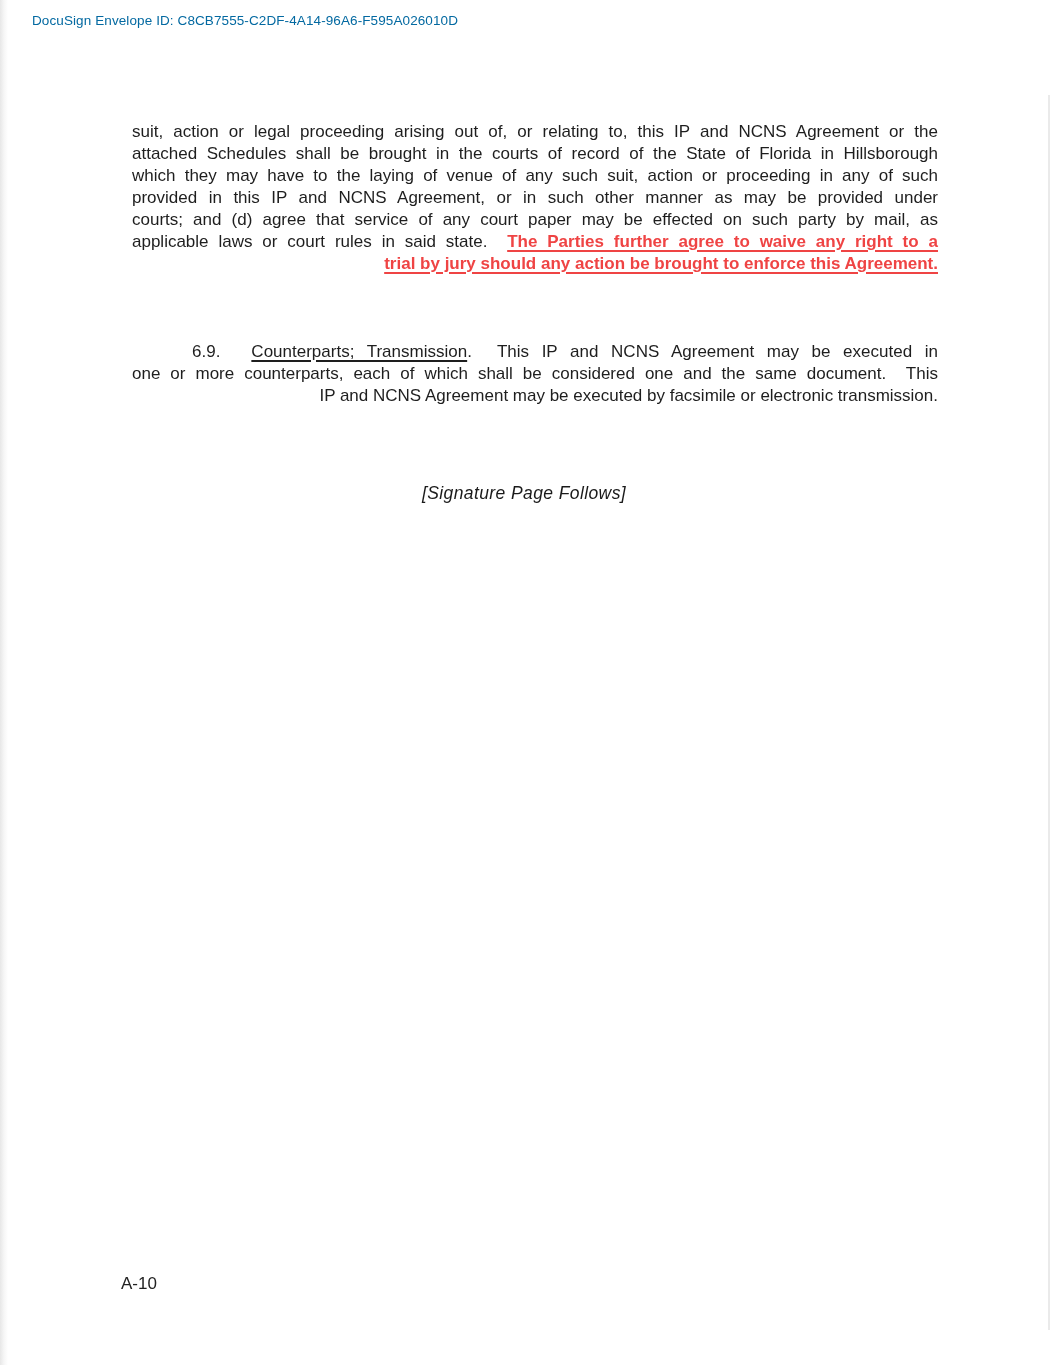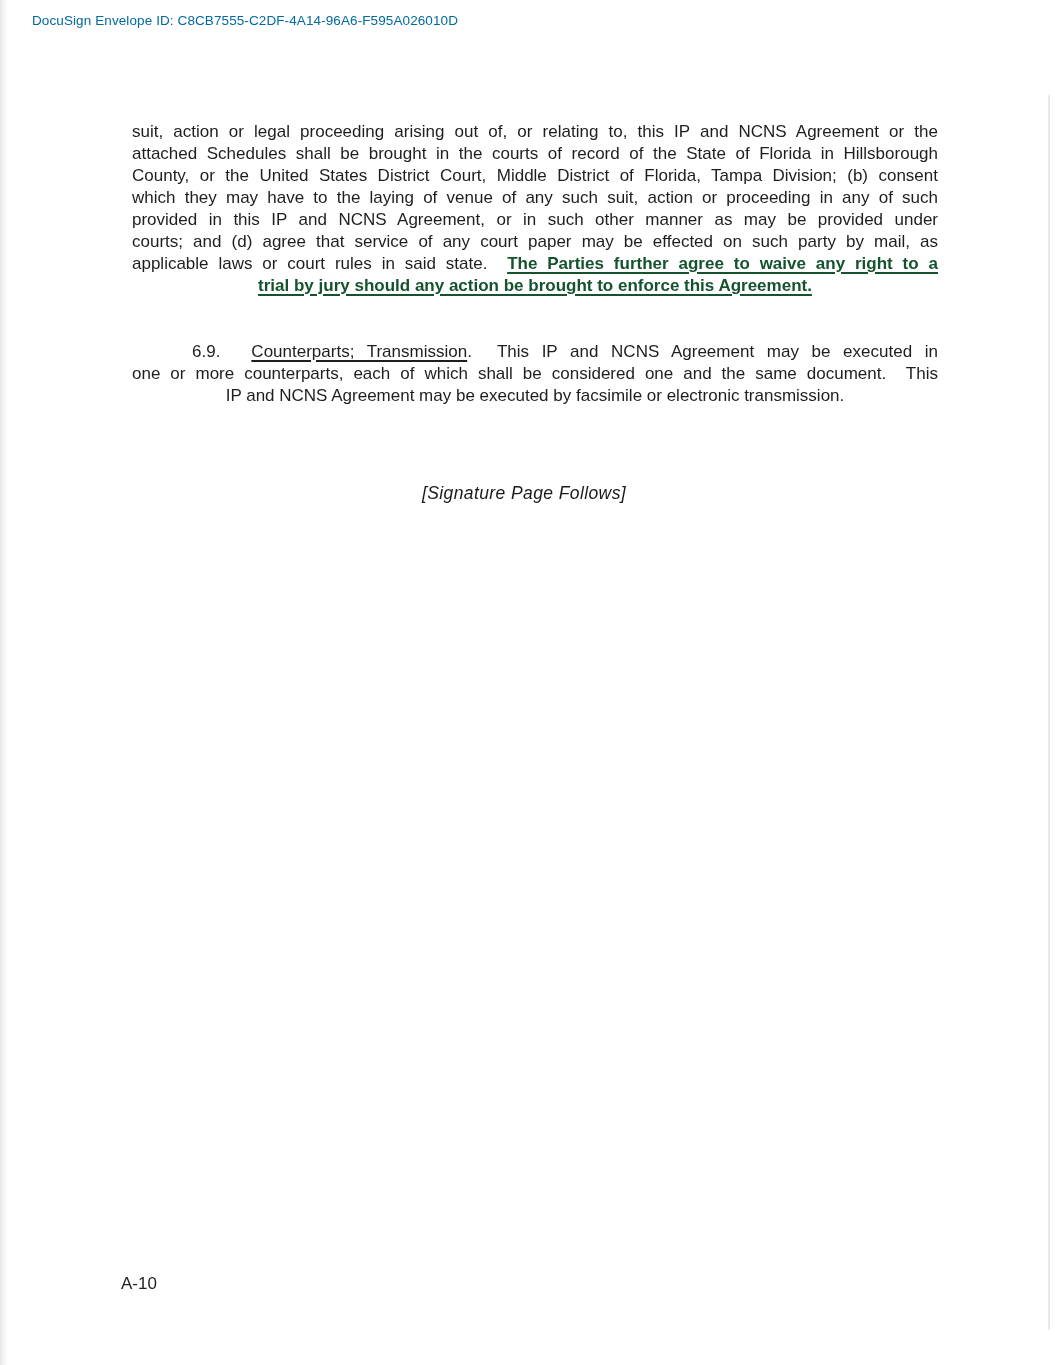--- a/index.html
+++ b/index.html
@@ -45,30 +45,30 @@
   .para {
     position: absolute;
     left: 132px;
     width: 806px;
     font-size: 17px;
     line-height: 22px;
   }
   .para-1 { top: 121px; }
   .para-2 { top: 341px; }
   .line {
-    text-align: center;
+    text-align: right;
     min-height: 22px;
   }
   .line.j {
     text-align: justify;
     text-align-last: justify;
   }
   .emph {
     font-weight: bold;
-    color: #14532d;
+    color: #ef4444;
     text-decoration: underline;
     text-decoration-thickness: 2px;
     text-underline-offset: 3px;
     margin-top: 43px;
   }
   .head-underline {
     text-decoration: underline;
     text-decoration-thickness: 1.5px;
     text-underline-offset: 3px;
     margin-top: 40px;
@@ -109,21 +109,20 @@
 <div class="page">
 
   <div class="scan-edge-left"></div>
   <div class="scan-edge-right"></div>
 
   <div class="docusign-header">DocuSign Envelope ID: C8CB7555-C2DF-4A14-96A6-F595A026010D</div>
 
   <div class="para para-1">
     <div class="line j">suit, action or legal proceeding arising out of, or relating to, this IP and NCNS Agreement or the</div>
     <div class="line j">attached Schedules shall be brought in the courts of record of the State of Florida in Hillsborough</div>
-    <div class="line j">County, or the United States District Court, Middle District of Florida, Tampa Division; (b) consent</div>
     <div class="line j">which they may have to the laying of venue of any such suit, action or proceeding in any of such</div>
     <div class="line j">provided in this IP and NCNS Agreement, or in such other manner as may be provided under</div>
     <div class="line j">courts; and (d) agree that service of any court paper may be effected on such party by mail, as</div>
     <div class="line j"><span>applicable laws or court rules in said state.&nbsp;</span> <span class="emph">The Parties further agree to waive any right to a</span></div>
     <div class="line"><span class="emph">trial by jury should any action be brought to enforce this Agreement.</span></div>
   </div>
 
   <div class="para para-2">
     <div class="line j"><span class="indent"></span><span>6.9.</span><span class="tab"></span><span class="head-underline">Counterparts; Transmission</span><span>.&nbsp; This IP and NCNS Agreement may be executed in</span></div>
     <div class="line j">one or more counterparts, each of which shall be considered one and the same document.&nbsp; This</div>

